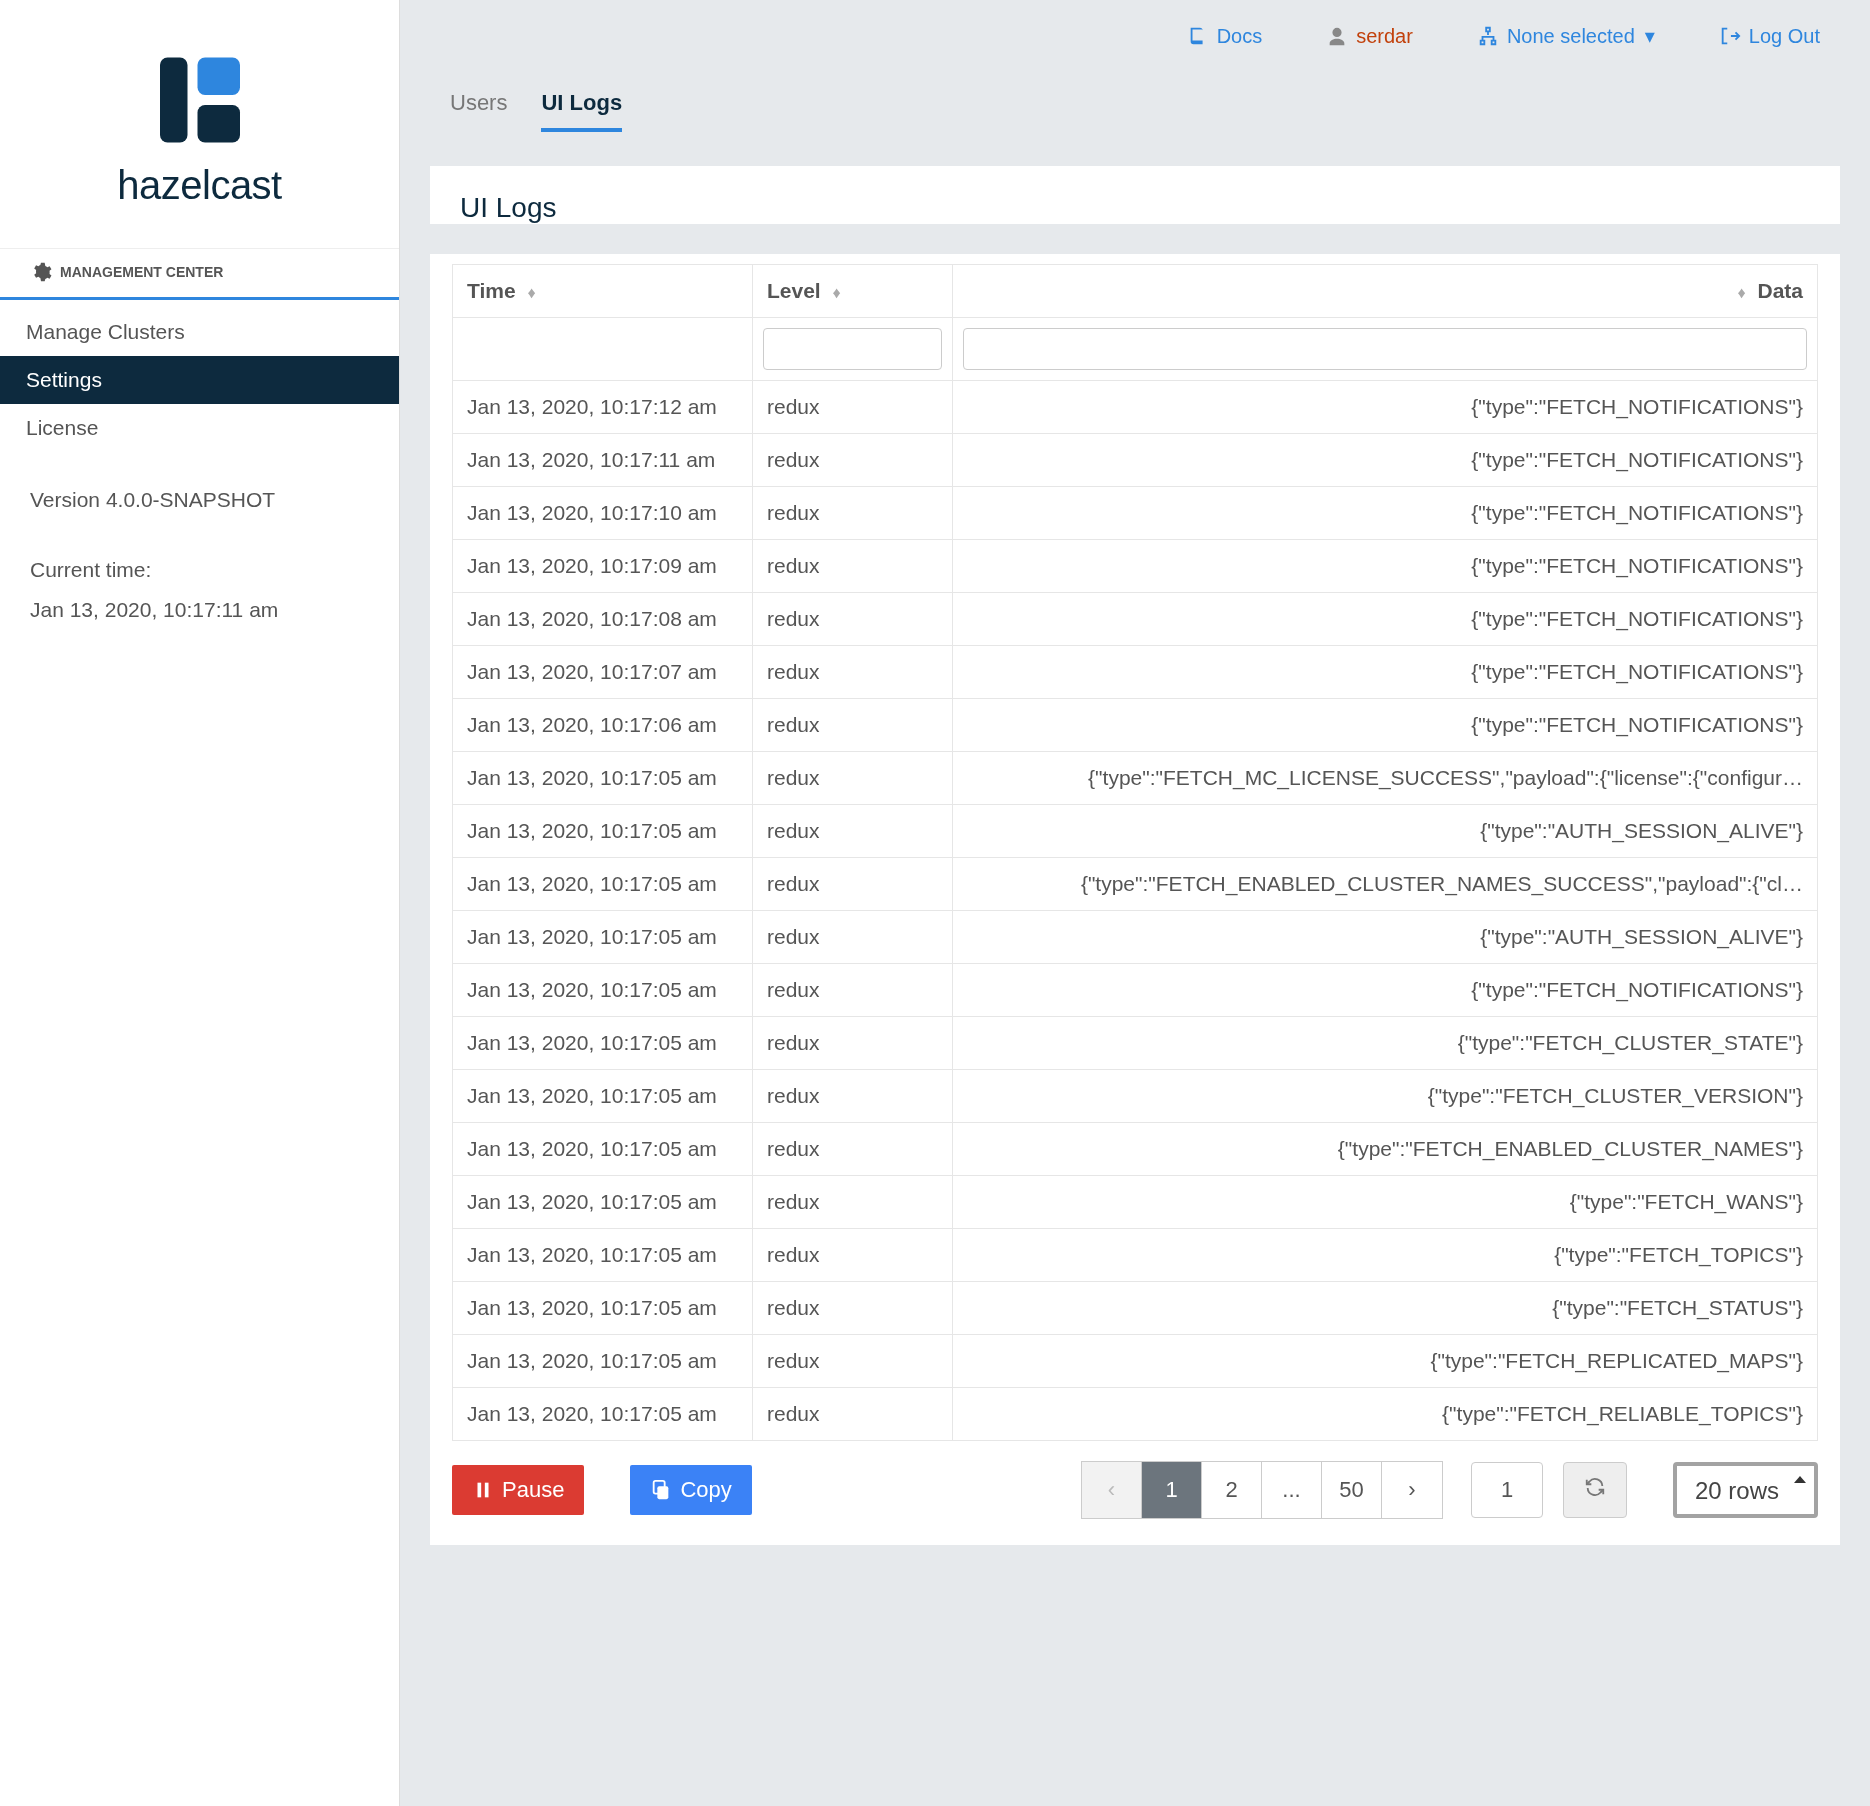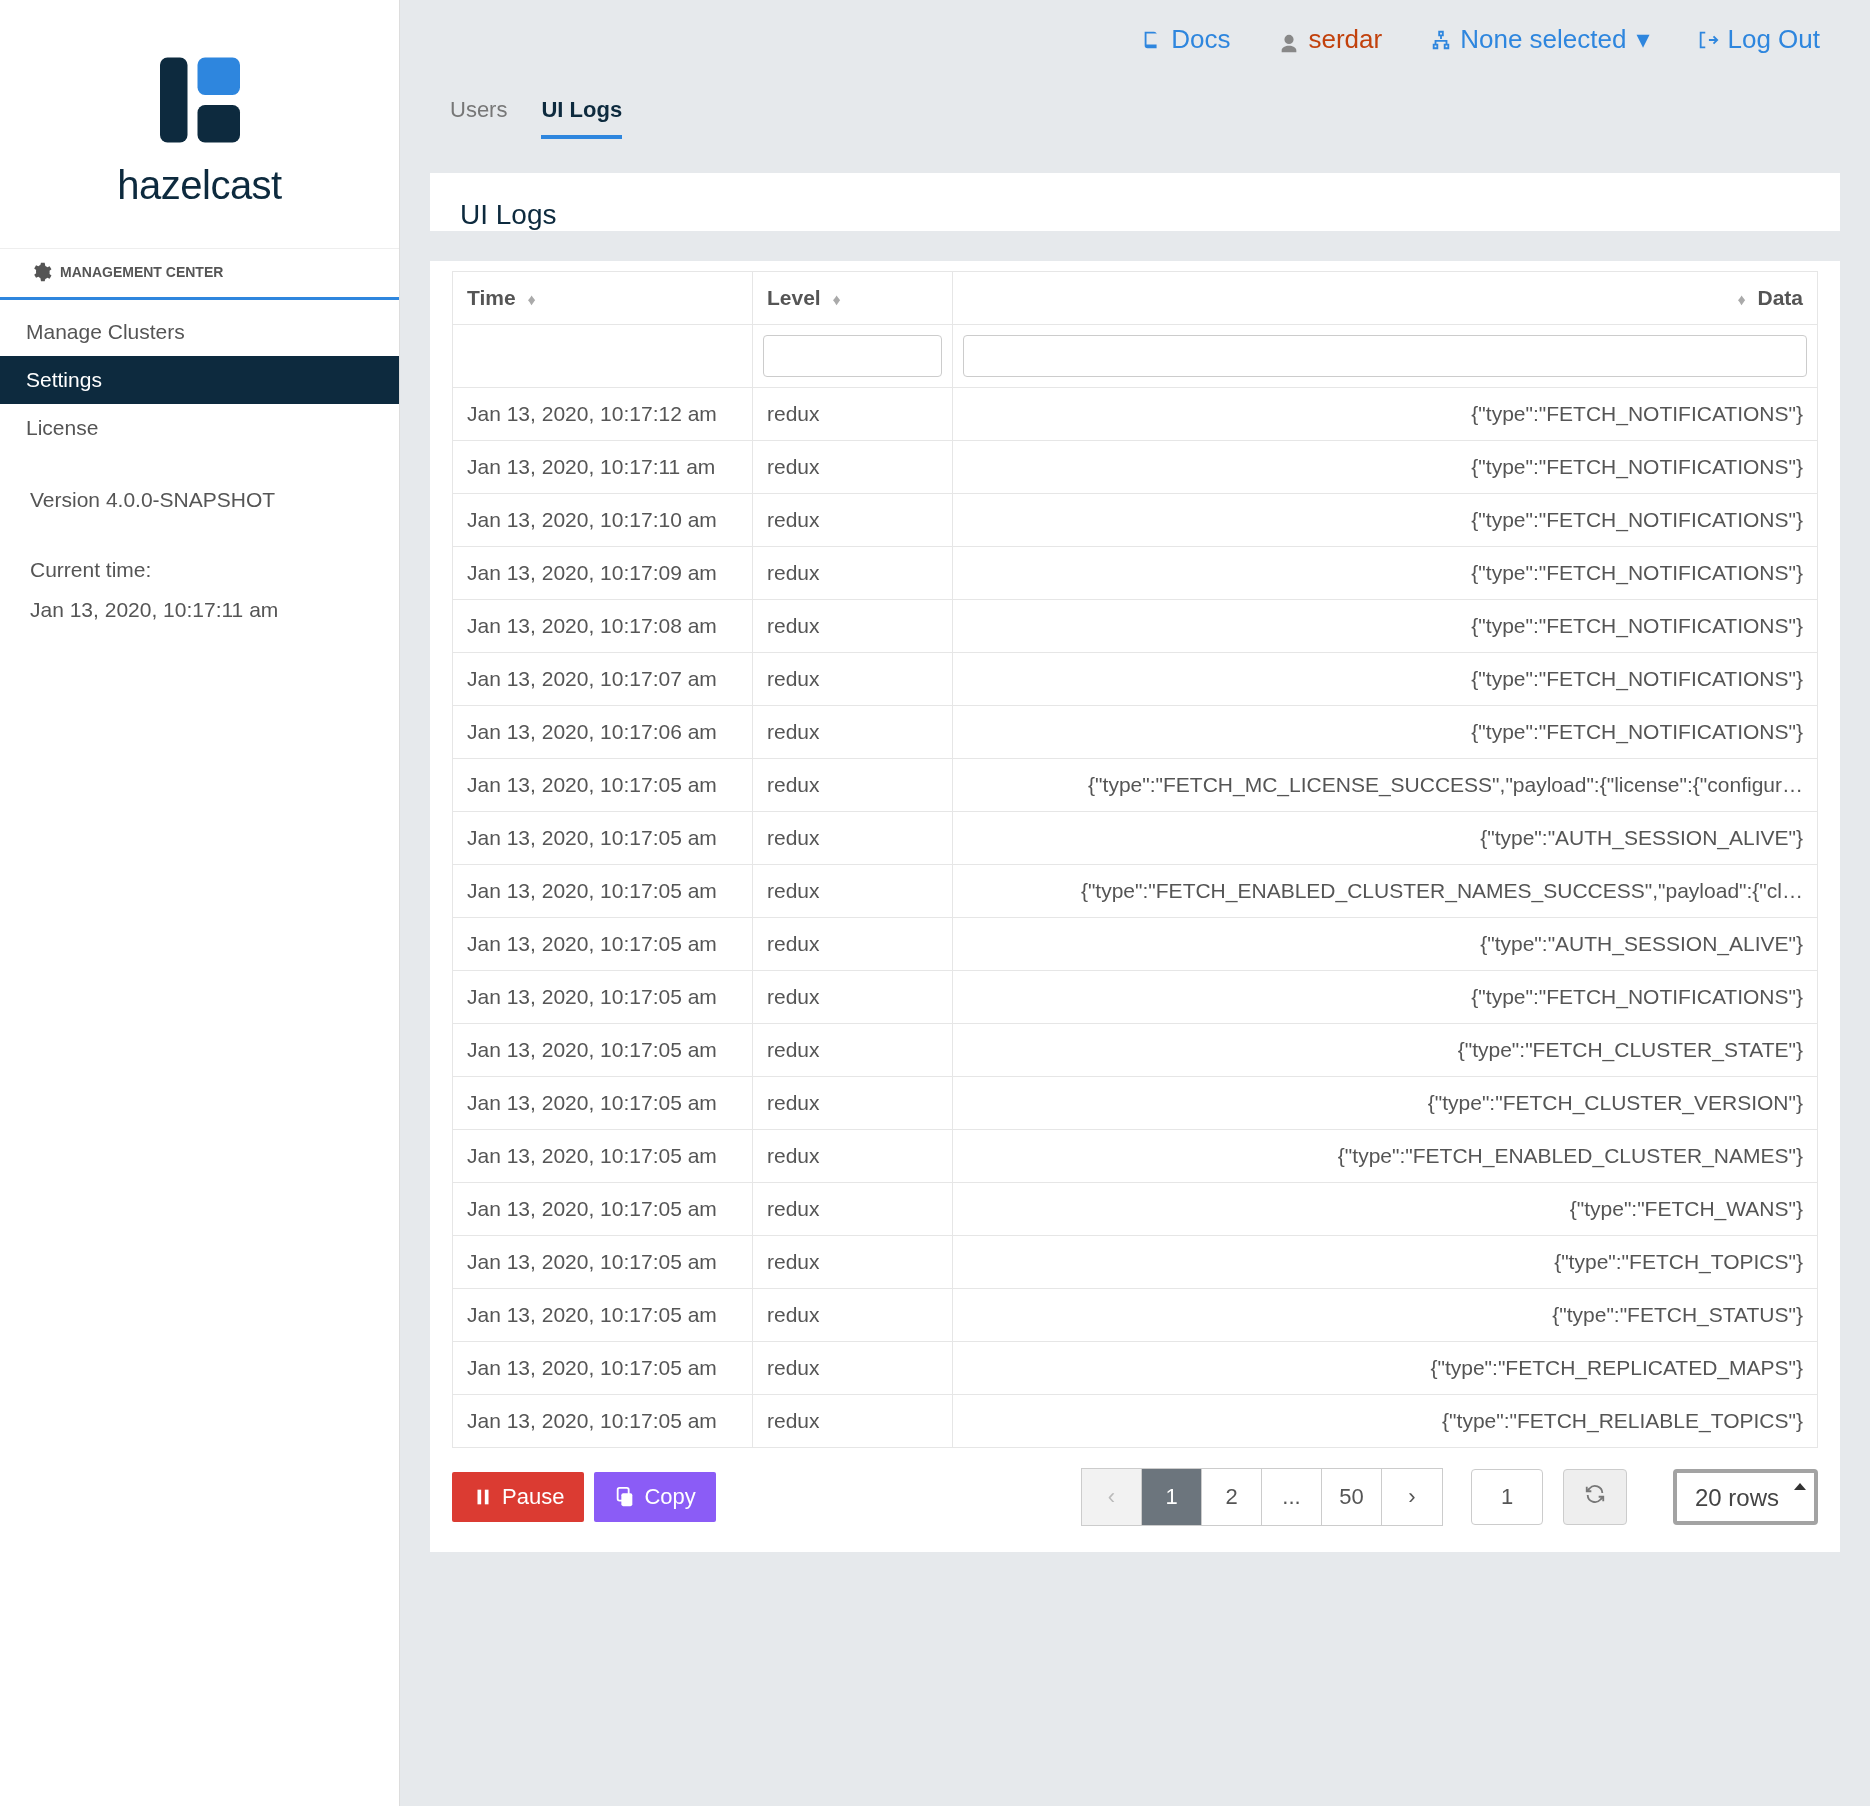--- a/index.html
+++ b/index.html
@@ -59,24 +59,24 @@
     line-height: 1.9;
   }
   .sidebar-footer .ct-label { margin-top: 30px; }
 
   
   .main { flex: 1; display: flex; flex-direction: column; }
   .topbar {
     display: flex;
     justify-content: flex-end;
     align-items: center;
-    gap: 48px;
+    gap: 64px;
     padding: 24px 50px 12px 50px;
     color: #888;
-    font-size: 26px;
+    font-size: 20px;
   }
   .topbar .link { color: #2e86de; cursor: pointer; display: inline-flex; align-items: center; gap: 8px; }
   .topbar .user { color: #c2410c; display: inline-flex; align-items: flex-end; gap: 8px; }
   .topbar .caret-down::after { content: "▾"; color:#2e86de; margin-left:2px; }
 
   .tabs {
     display: flex;
     gap: 34px;
     padding: 30px 50px 0;
     font-size: 22px;
@@ -136,21 +136,21 @@
     align-items: center;
     gap: 8px;
     color: #fff;
     font-size: 22px;
     padding: 12px 20px;
     border: none;
     cursor: pointer;
     border-radius: 2px;
   }
   .btn-red { background: #db3b32; }
-  .btn-blue { background: #8b5cf6; }
+  .btn-blue { background: #3b82f6; margin-left: 36px; }
   .spacer { flex: 1; }
 
   .pager {
     display: flex;
     border: 1px solid #ccc;
   }
   .pager button {
     width: 60px; height: 56px;
     background: #fff;
     border: none;

